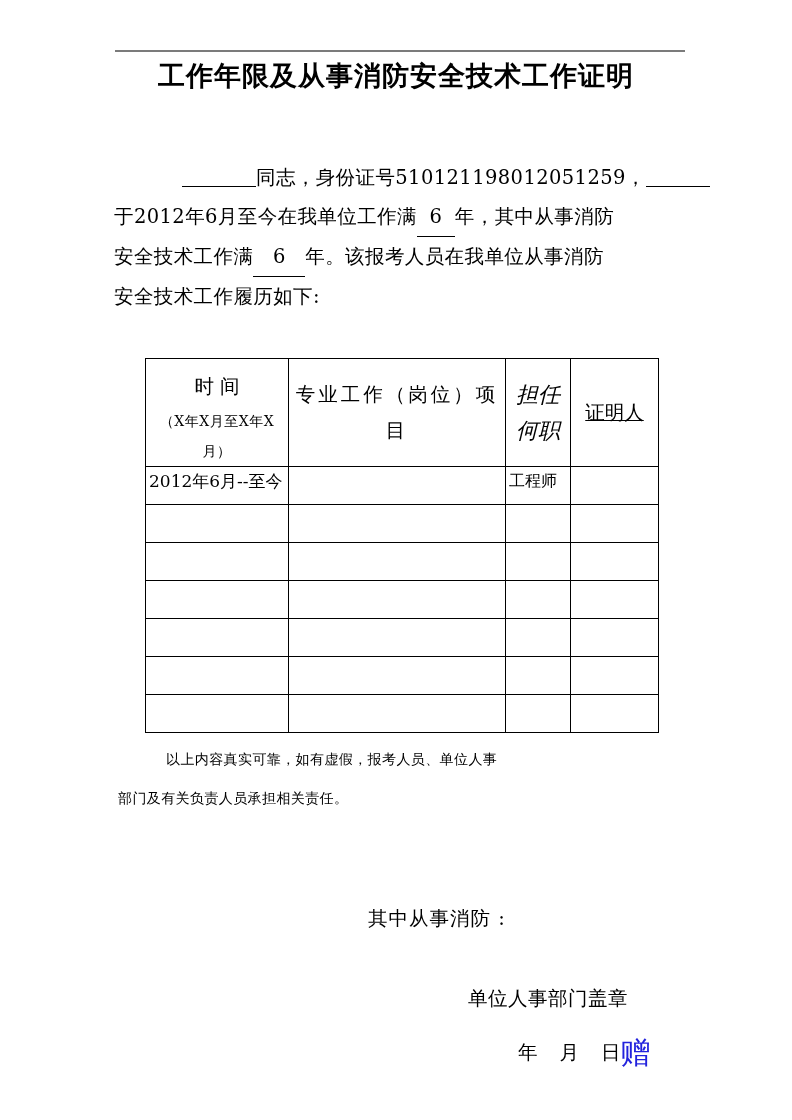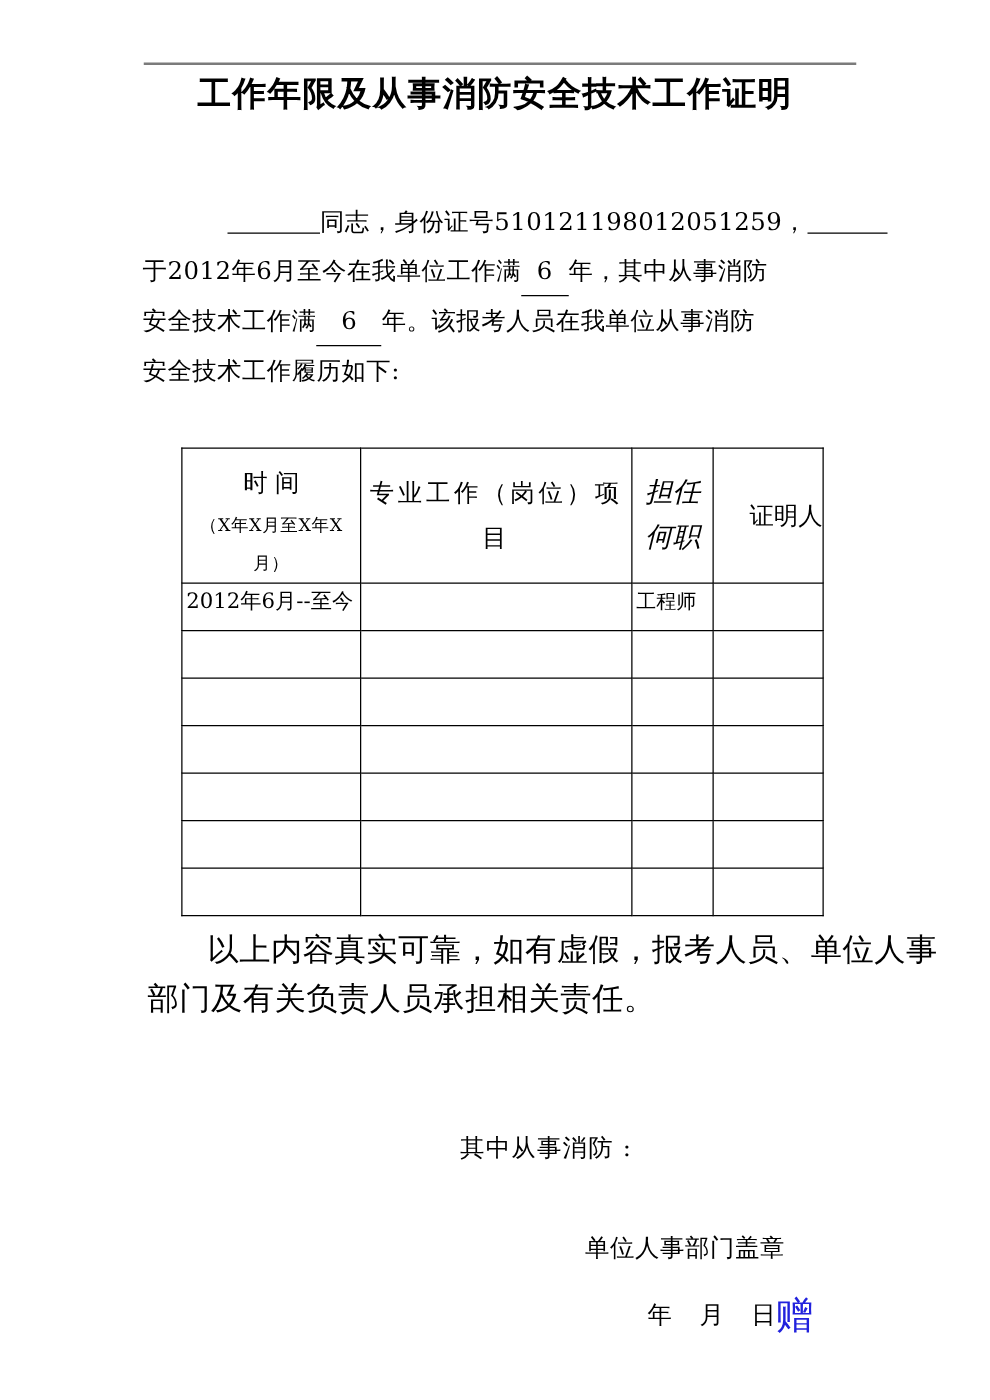--- a/index.html
+++ b/index.html
@@ -126,39 +126,40 @@
     line-height: 36px;
     padding: 0 6px;
   }
   .th-post {
     text-align: center;
     font-size: 22px;
     line-height: 36px;
     font-style: italic;
   }
   .th-witness {
-    text-align: right;
-    font-size: 19.5px;
+    text-align: center;
+    font-size: 19.5px;
+    text-decoration: underline;
   }
 
   .cell-text {
     display: block;
     padding: 2px 3px 0 3px;
     font-size: 17px;
     line-height: 24px;
   }
   .cell-text.small { font-size: 16px; }
 
   
   .closing {
     position: absolute;
     left: 118px;
     top: 740px;
     width: 558px;
-    font-size: 25px;
+    font-size: 14px;
     line-height: 39px;
     letter-spacing: 0.4px;
   }
   .closing .ln { display: block; white-space: nowrap; }
   .closing .indent { display: inline-block; width: 48px; }
 
   .sign-applicant {
     position: absolute;
     left: 368px;
     top: 905px;

